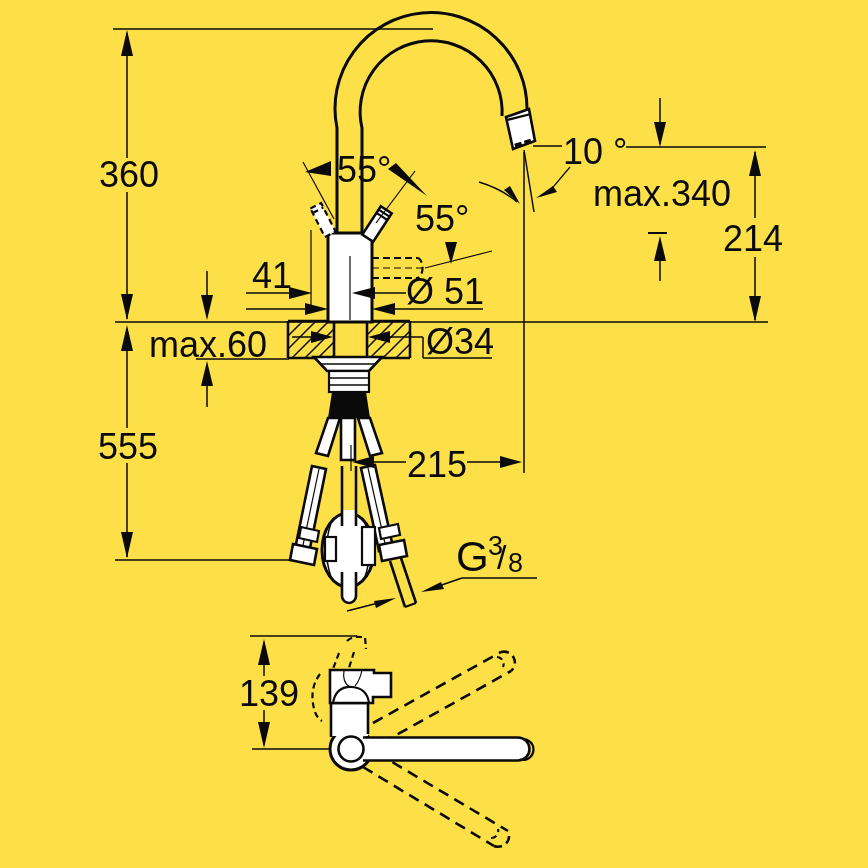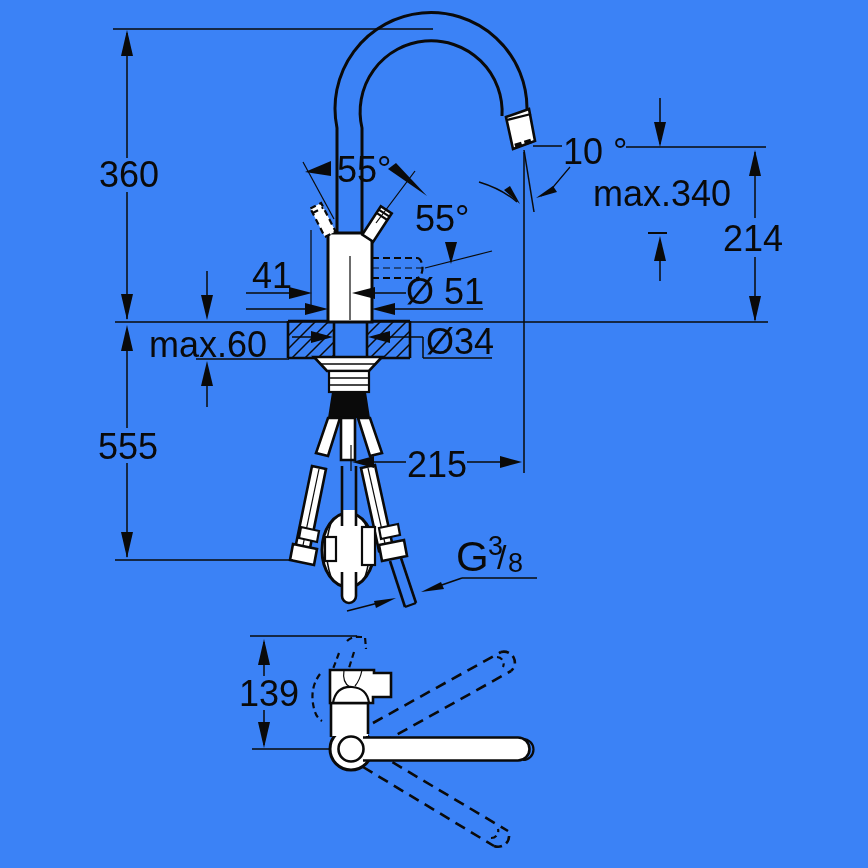--- a/index.html
+++ b/index.html
@@ -1,16 +1,16 @@
 <!DOCTYPE html>
 <html><head>
 <meta charset="utf-8">
 <style>
   html,body{margin:0;padding:0;background:#fff;}
-  .stage{position:relative;width:868px;height:868px;background:#3b82f6;overflow:hidden;}
+  .stage{position:relative;width:868px;height:868px;background:#fde047;overflow:hidden;}
   svg{position:absolute;left:0;top:0;}
   text{font-family:"Liberation Sans","DejaVu Sans",sans-serif;fill:#0a0a0a;}
   .dim{font-size:36px;}
   .thin{stroke:#0a0a0a;stroke-width:1.5;fill:none;}
   .xthin{stroke:#0a0a0a;stroke-width:1.2;fill:none;}
   .med{stroke:#0a0a0a;stroke-width:2.2;fill:none;}
   .bold{stroke:#0a0a0a;stroke-width:2.6;fill:none;}
   .heavy{stroke:#0a0a0a;stroke-width:3;fill:none;}
   .wfill{fill:#ffffff;}
   .arrow{fill:#0a0a0a;stroke:none;}

